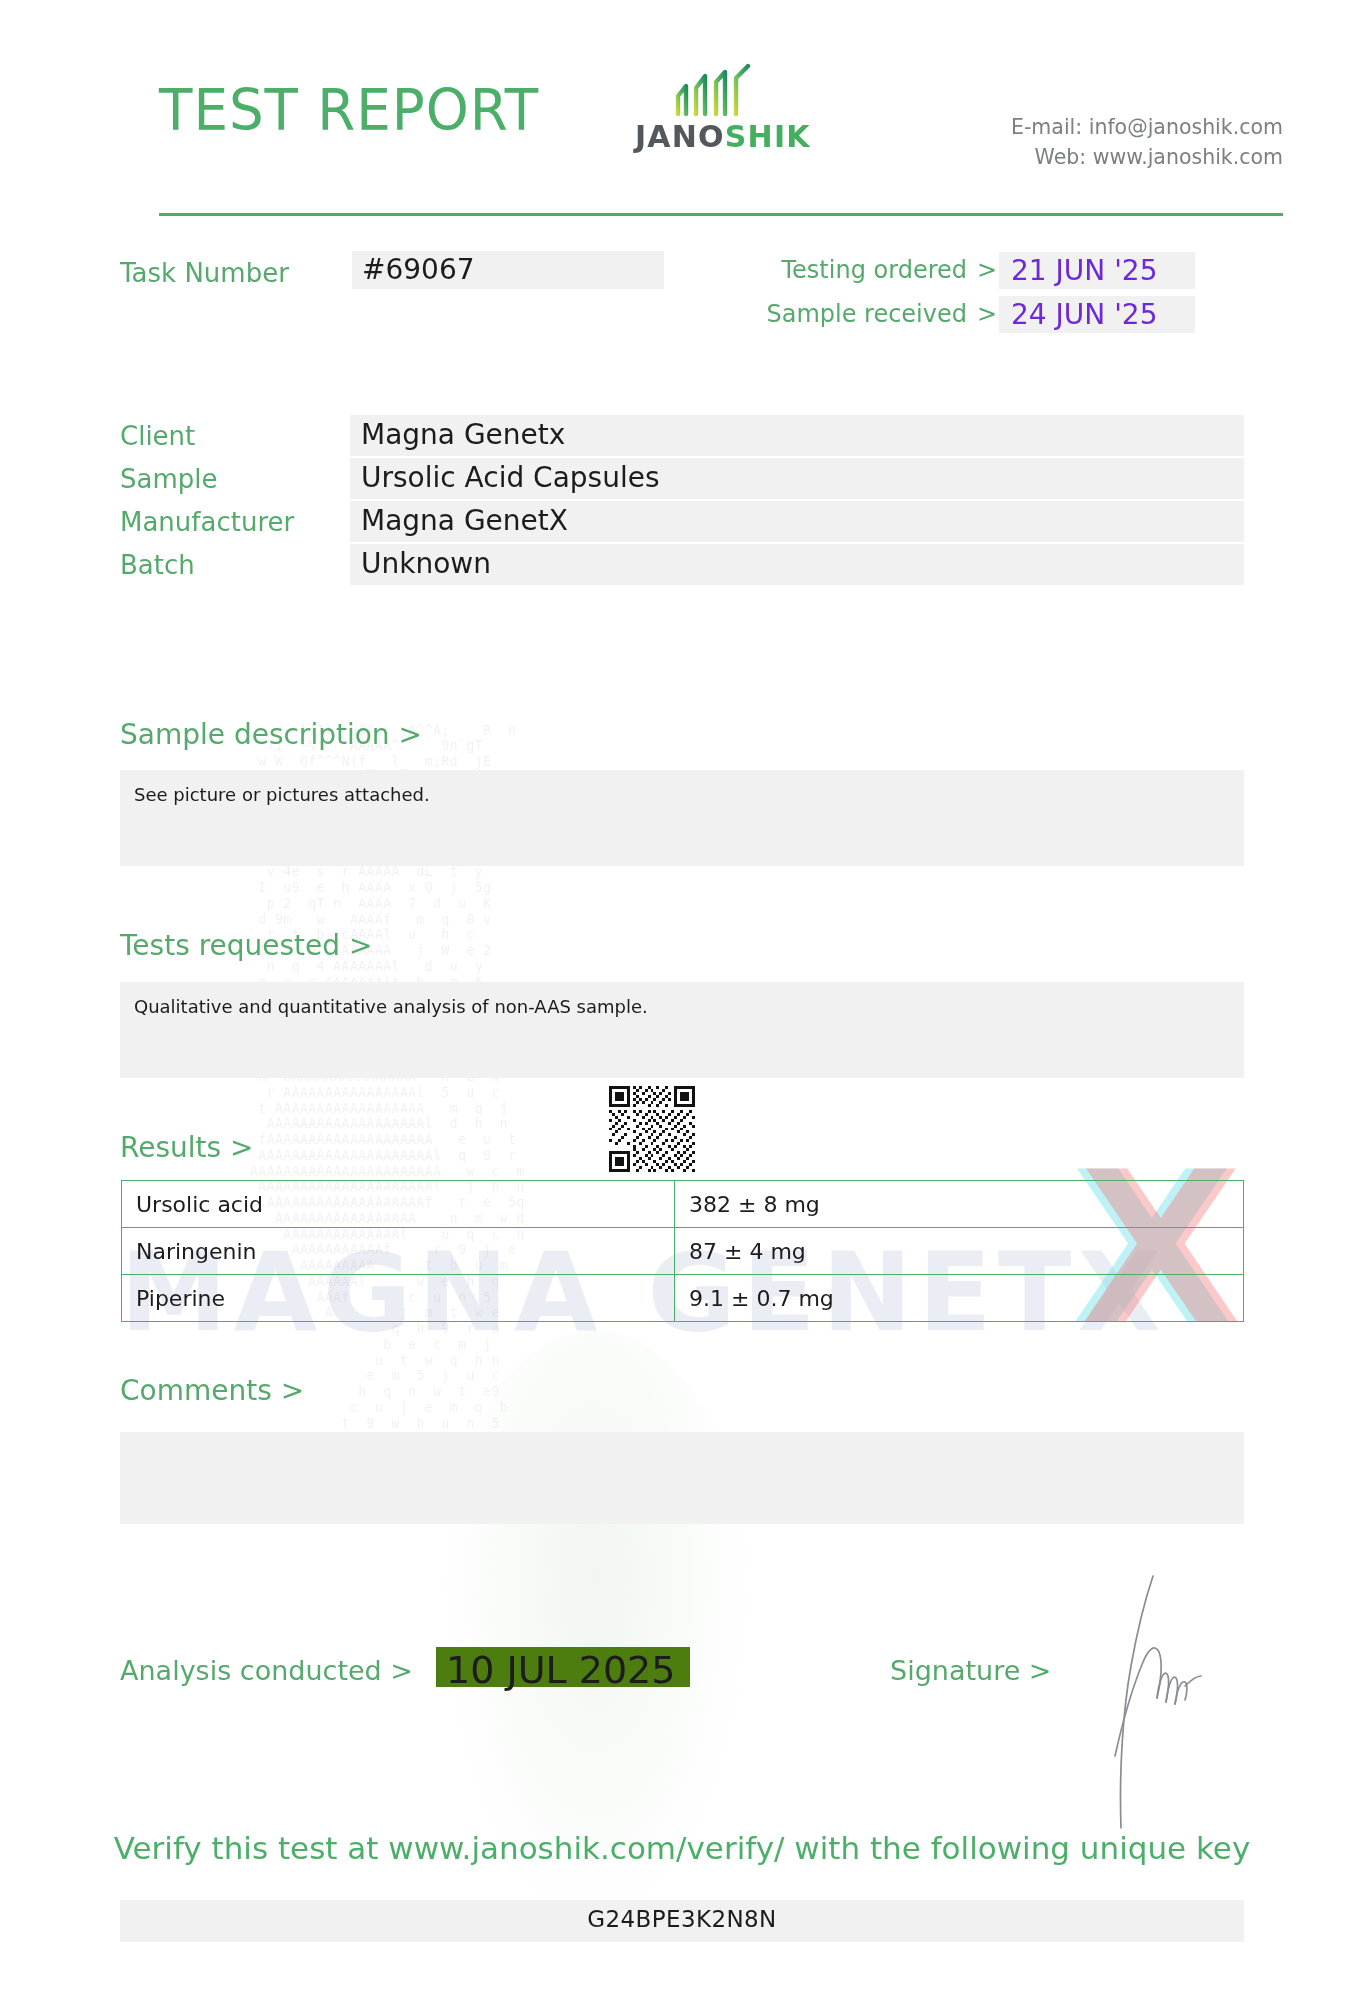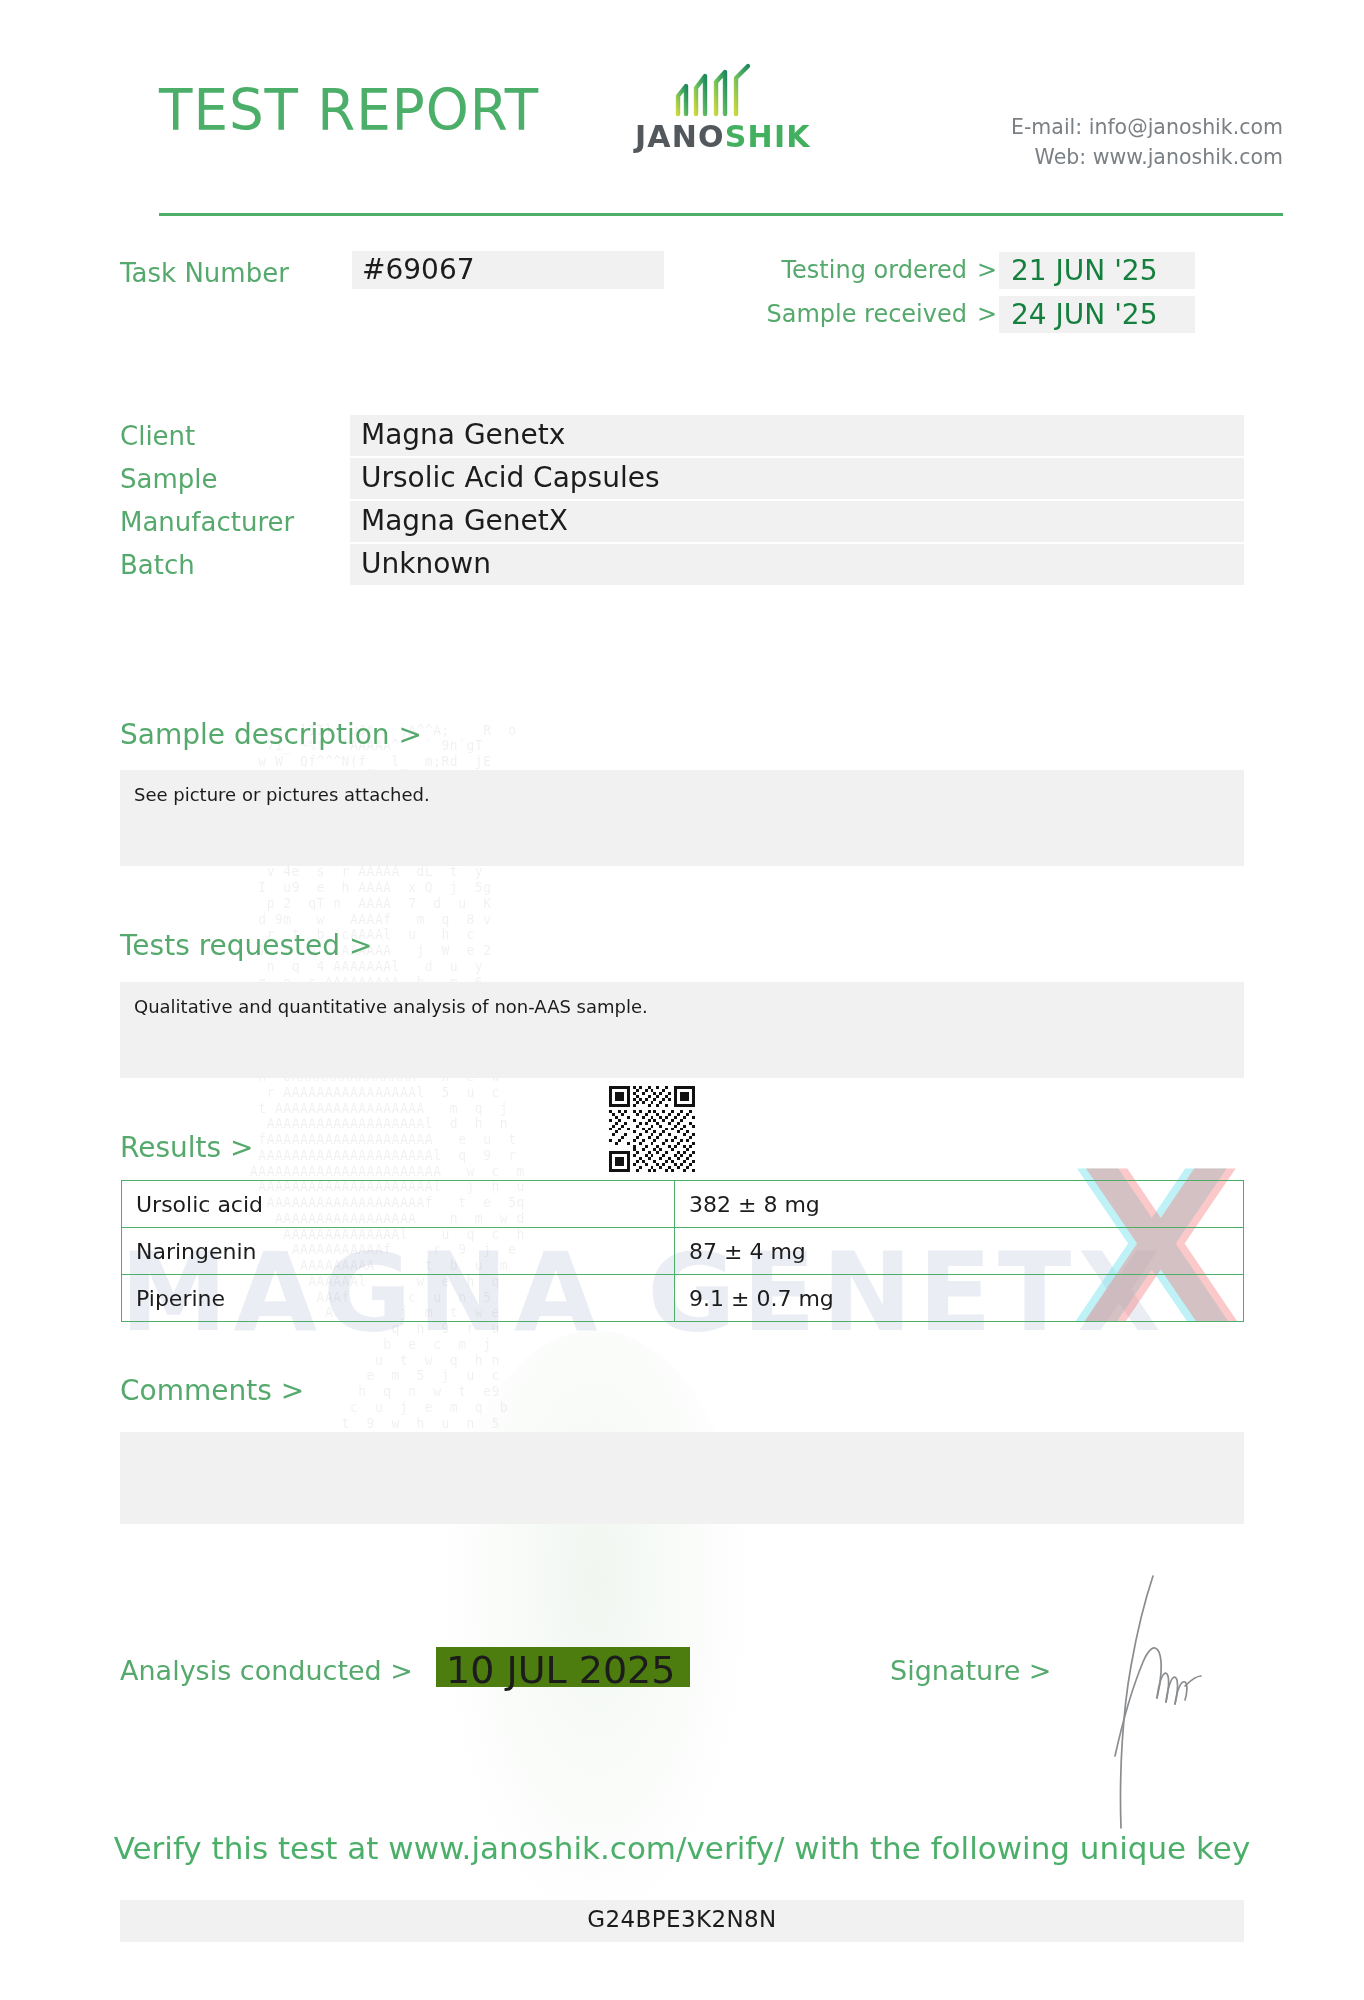--- a/index.html
+++ b/index.html
@@ -164,21 +164,21 @@
     text-align: right;
     font-size: 24px;
     color: #56a96c;
     padding-right: 10px;
     white-space: nowrap;
   }
   .date-gt { font-size: 24px; color: #56a96c; width: 22px; }
   .date-value {
     background: #f1f1f1;
     font-size: 28px;
-    color: #15803d;
+    color: #6d28d9;
     padding: 2px 14px 2px 12px;
     min-width: 196px;
     white-space: nowrap;
   }
 
   
   .info { position: absolute; left: 120px; top: 415px; width: 1124px; }
   .info-row { position: relative; height: 43px; }
   .info-label {
     position: absolute;

